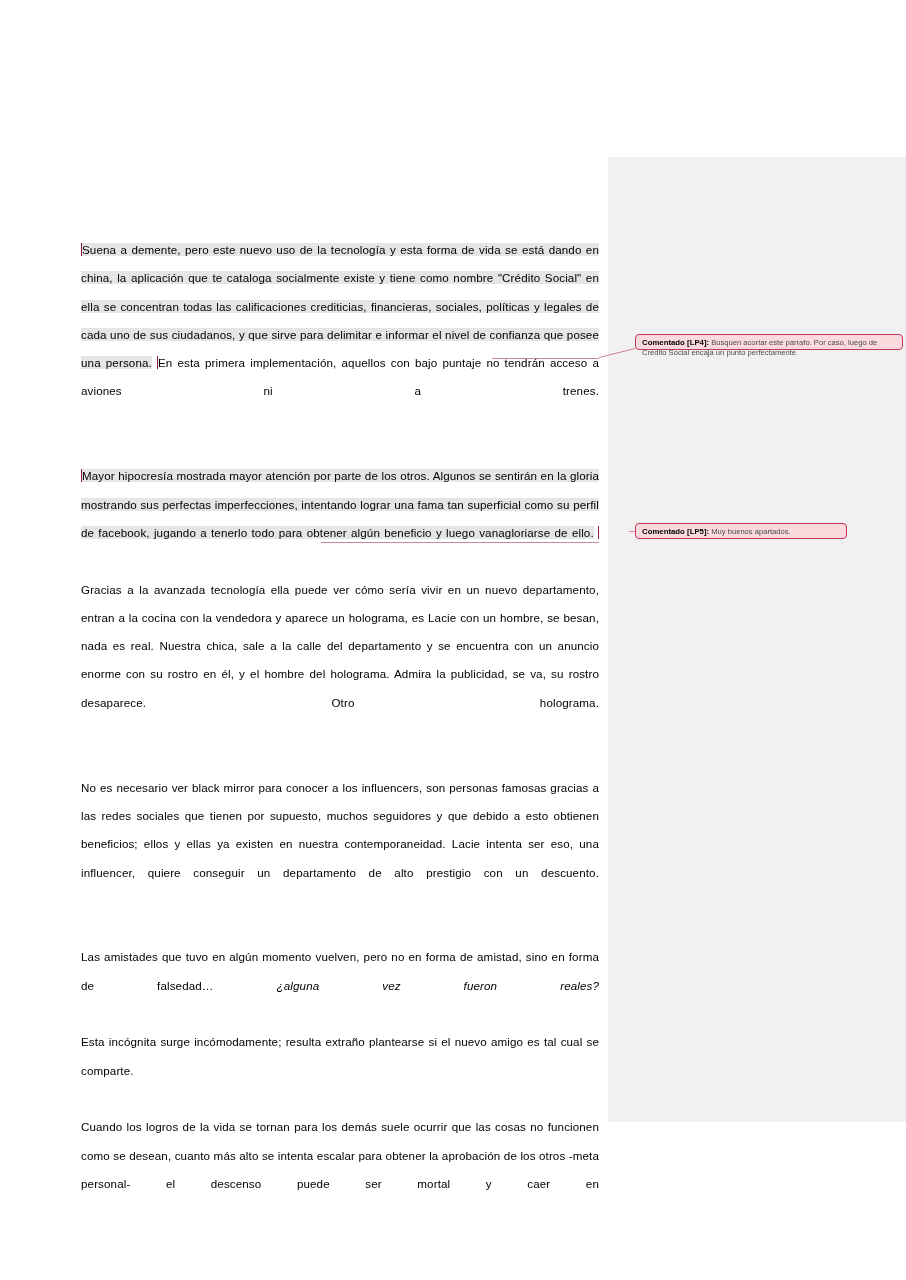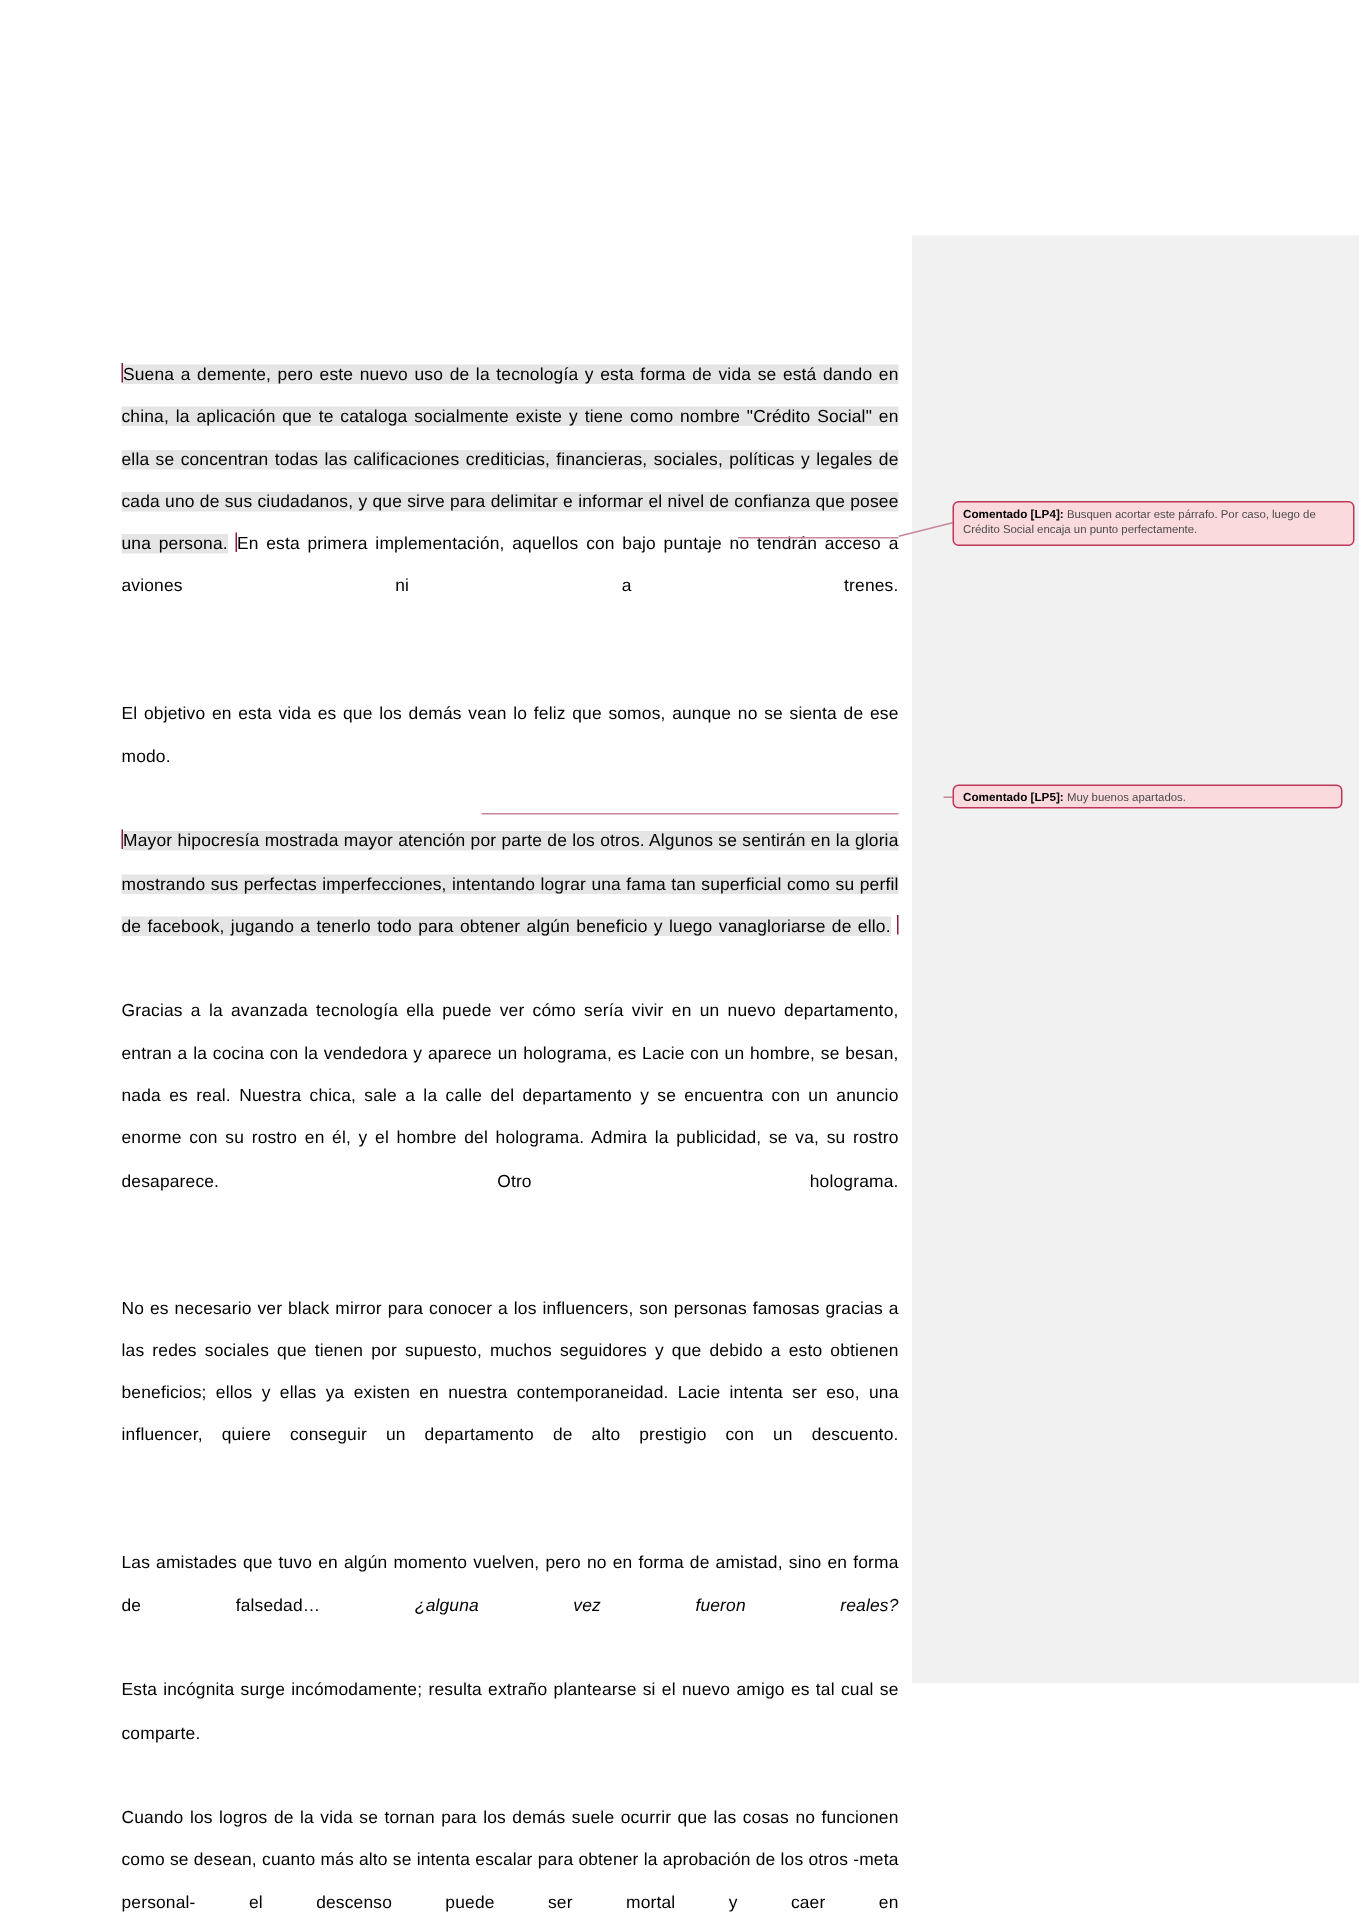--- a/index.html
+++ b/index.html
@@ -132,21 +132,20 @@
 <div id="page">
 
   <div id="comment-pane"></div>
 
   <div id="doc-body">
 
     <p class="para"><span class="anchor-bar"></span><span class="hl">Suena a demente, pero este nuevo uso de la tecnología y esta forma de vida se está dando en china, la aplicación que te cataloga socialmente existe y tiene como nombre "Crédito Social" en ella se concentran todas las calificaciones crediticias, financieras, sociales, políticas y legales de cada uno de sus ciudadanos, y que sirve para delimitar e informar el nivel de confianza que posee una persona.</span> <span class="anchor-bar"></span><span>En esta primera implementación, aquellos con bajo puntaje no tendrán acceso a aviones ni a trenes.</span></p>
 
     <div class="gap-para"></div>
 
-    <p class="para"><span>El objetivo en esta vida es que los demás vean lo feliz que somos, aunque no se sienta de ese modo.</span></p>
 
     <p class="para"><span class="anchor-bar"></span><span class="hl">Mayor hipocresía mostrada mayor atención por parte de los otros. Algunos se sentirán en la gloria mostrando sus perfectas imperfecciones, intentando lograr una fama tan superficial como su perfil de facebook, jugando a tenerlo todo para obtener algún beneficio y luego vanagloriarse de ello.</span> <span class="anchor-bar"></span></p>
 
     <p class="para"><span>Gracias a la avanzada tecnología ella puede ver cómo sería vivir en un nuevo departamento, entran a la cocina con la vendedora y aparece un holograma, es Lacie con un hombre, se besan, nada es real. Nuestra chica, sale a la calle del departamento y se encuentra con un anuncio enorme con su rostro en él, y el hombre del holograma. Admira la publicidad, se va, su rostro desaparece. Otro holograma.</span></p>
 
     <div class="gap-para"></div>
 
     <p class="para"><span>No es necesario ver black mirror para conocer a los influencers, son personas famosas gracias a las redes sociales que tienen por supuesto, muchos seguidores y que debido a esto obtienen beneficios; ellos y ellas ya existen en nuestra contemporaneidad. Lacie intenta ser eso, una influencer, quiere conseguir un departamento de alto prestigio con un descuento.</span></p>
 
     <div class="gap-para"></div>
@@ -160,23 +159,23 @@
 
   </div>
 
   <div class="anchor-rule" style="left:492px; top:358px; width:107px;"></div>
 
   <div class="anchor-rule" style="left:321px; top:542px; width:278px;"></div>
 
   <div class="leader" style="left:599px; top:357px; width:36.5px; transform: rotate(-14deg);"></div>
   <div class="leader-stub" style="left:629px; top:531px;"></div>
 
-  <div class="comment" style="left:635px; top:334px; width:268px; height:30px;">
+  <div class="comment" style="left:635px; top:334px; width:268px; height:16px;">
     <span class="lbl">Comentado [LP4]:</span>
     <span class="txt">Busquen acortar este párrafo. Por caso, luego de Crédito Social encaja un punto perfectamente.</span>
   </div>
 
-  <div class="comment" style="left:635px; top:523px; width:260px; height:16px;">
+  <div class="comment" style="left:635px; top:523px; width:212px; height:16px;">
     <span class="lbl">Comentado [LP5]:</span>
     <span class="txt">Muy buenos apartados.</span>
   </div>
 
 </div>
 
 </body></html>

